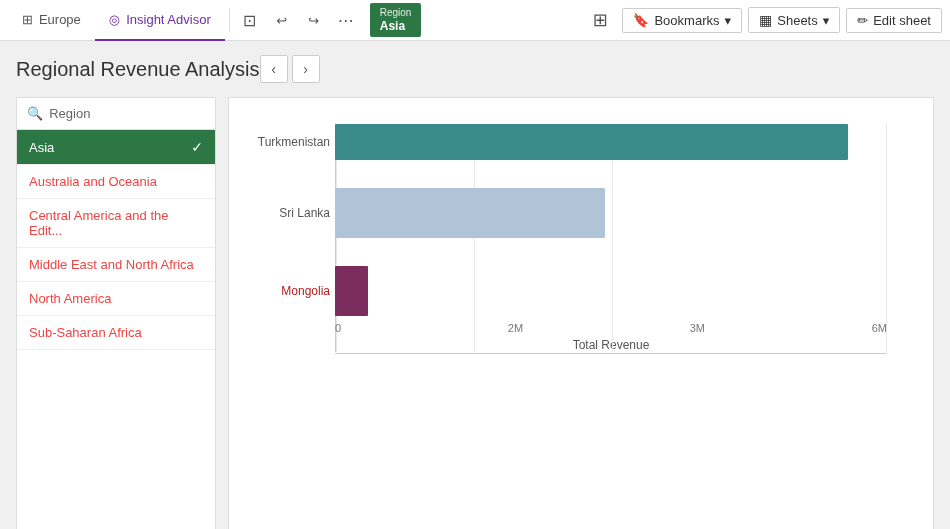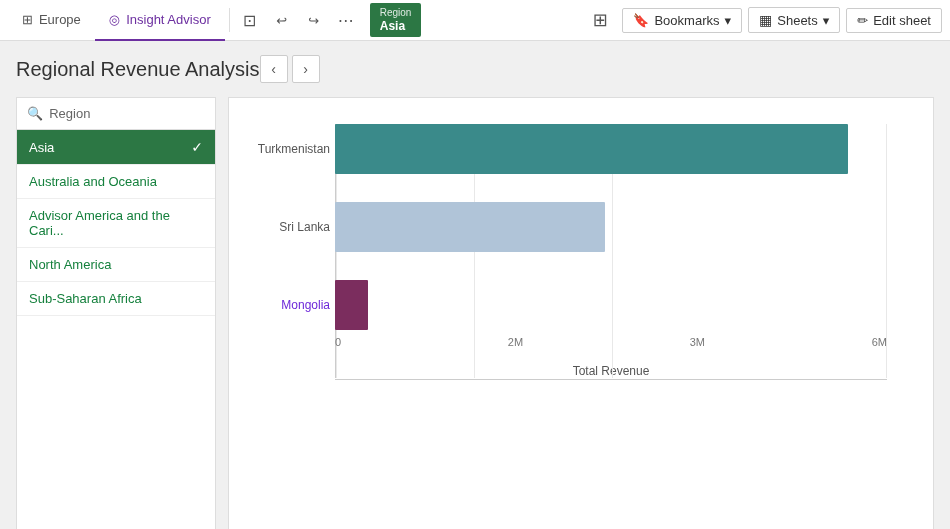--- a/index.html
+++ b/index.html
@@ -129,21 +129,21 @@
       border-bottom: 1px solid #ddd;
       font-size: 13px;
       color: #666;
       cursor: pointer;
     }
     .sidebar-item {
       padding: 9px 12px;
       border-bottom: 1px solid #eee;
       cursor: pointer;
       font-size: 13px;
-      color: #15803d;
+      color: #ef4444;
       display: flex;
       align-items: center;
       justify-content: space-between;
     }
     .sidebar-item.selected {
       background: #2c7744;
       color: #fff;
     }
     .checkmark {
       font-size: 14px;
@@ -236,21 +236,24 @@
         <span>Region</span>
       </div>
       <div class="sidebar-item selected">
         <span>Asia</span>
         <span class="checkmark">✓</span>
       </div>
       <div class="sidebar-item">
         <span>Australia and Oceania</span>
       </div>
       <div class="sidebar-item">
-        <span>Advisor America and the Cari...</span>
+        <span>Central America and the Edit...</span>
+      </div>
+      <div class="sidebar-item">
+        <span>Middle East and North Africa</span>
       </div>
       <div class="sidebar-item">
         <span>North America</span>
       </div>
       <div class="sidebar-item">
         <span>Sub-Saharan Africa</span>
       </div>
     </div>
 
     <div class="chart-container">
@@ -260,48 +263,48 @@
         <div style="position:absolute; left:90px; right:30px; top:10px; bottom:50px; display:flex; pointer-events:none;">
           <div style="flex:0 0 0%; border-left:1px solid #ccc;"></div>
           <div style="flex:1; border-left:1px solid #e8e8e8;"></div>
           <div style="flex:1; border-left:1px solid #e8e8e8;"></div>
           <div style="flex:1; border-left:1px solid #e8e8e8;"></div>
           <div style="flex:1; border-right:1px solid #e8e8e8;"></div>
         </div>
 
         <div style="display:flex; flex-direction:column; gap:28px; position:relative;">
 
-          <div style="display:flex; align-items:center; height:50px; position:relative;">
+          <div style="display:flex; align-items:center; height:36px; position:relative;">
             <div style="position:absolute; left:-90px; width:85px; text-align:right; font-size:12px; color:#555;">Turkmenistan</div>
             <div style="flex:1; height:100%; display:flex; align-items:center;">
               <div style="width:93%; height:100%; background:#3a8a8a; border-radius:1px;"></div>
             </div>
           </div>
 
           <div style="display:flex; align-items:center; height:50px; position:relative;">
             <div style="position:absolute; left:-90px; width:85px; text-align:right; font-size:12px; color:#555;">Sri Lanka</div>
             <div style="flex:1; height:100%; display:flex; align-items:center;">
               <div style="width:49%; height:100%; background:#b0c4d8; border-radius:1px;"></div>
             </div>
           </div>
 
           <div style="display:flex; align-items:center; height:50px; position:relative;">
-            <div style="position:absolute; left:-90px; width:85px; text-align:right; font-size:12px; color:#6d28d9;">Mongolia</div>
+            <div style="position:absolute; left:-90px; width:85px; text-align:right; font-size:12px; color:#b91c1c;">Mongolia</div>
             <div style="flex:1; height:100%; display:flex; align-items:center;">
               <div style="width:6%; height:100%; background:#7b2d5e; border-radius:1px;"></div>
             </div>
           </div>
         </div>
 
         <div style="position:absolute; left:90px; right:30px; bottom:48px; height:1px; background:#ccc;"></div>
 
         <div style="display:flex; justify-content:space-between; padding-top:6px; font-size:11px; color:#777; position:relative; z-index:1;">
           <span>0</span>
           <span>2M</span>
           <span>3M</span>
           <span>6M</span>
         </div>
 
-        <div style="text-align:center; font-size:12px; color:#555; margin-top:16px;">Total Revenue</div>
+        <div style="text-align:center; font-size:12px; color:#555; margin-top:4px;">Total Revenue</div>
       </div>
     </div>
   </div>
 </div>
 
 </body></html>

